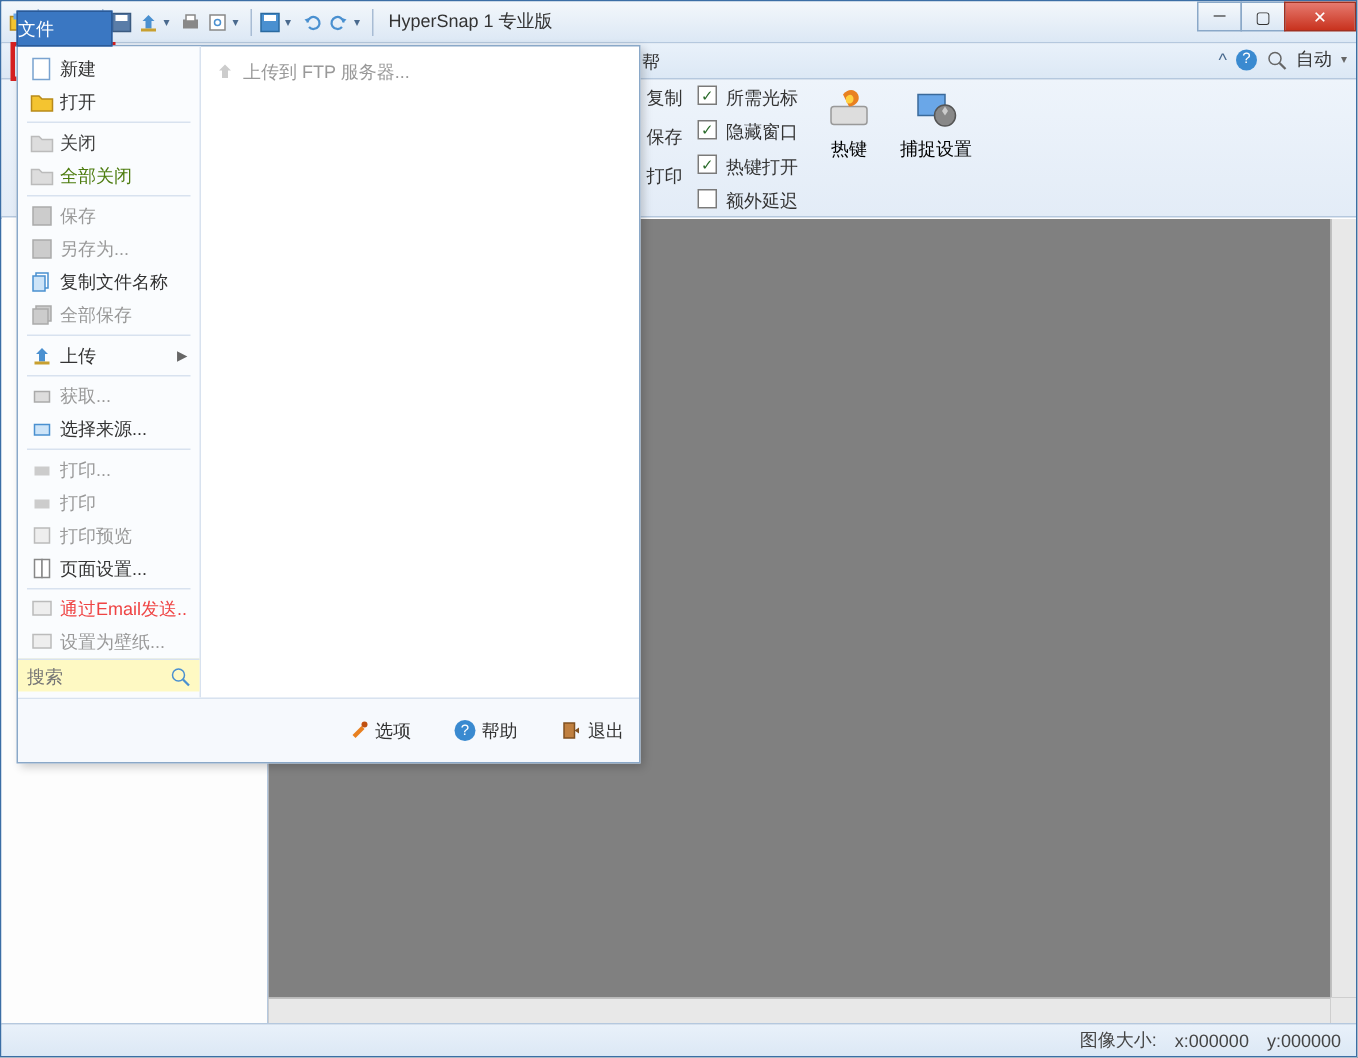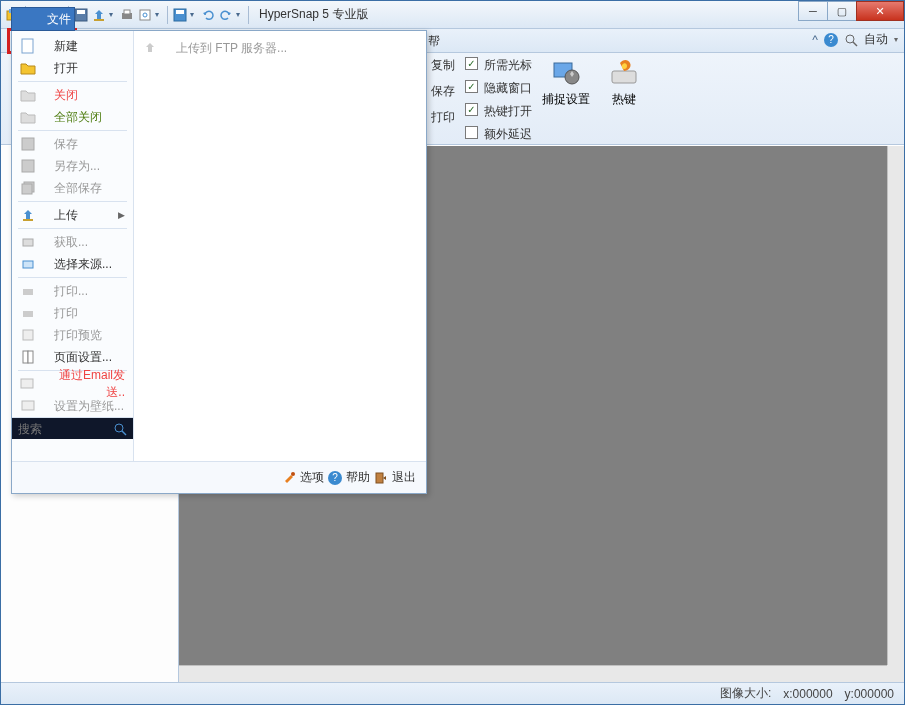--- a/index.html
+++ b/index.html
@@ -24,31 +24,31 @@
 .ribbon-big-icon { width: 32px; height: 32px; }
 .check { width: 13px; height: 13px; border: 1px solid #7a7a7a; background: #fff; display: inline-flex; align-items: center; justify-content: center; font-size: 10px; color: #2a6b2a; }
 .content-area { position: absolute; top: 145px; left: 0; right: 0; bottom: 22px; display: flex; }
 .left-pane { width: 178px; background: #fdfdfd; border-right: 1px solid #b5c8de; position: relative; }
 .canvas-pane { flex: 1; background: #808080; position: relative; }
 .scroll-v { position: absolute; right: 0; top: 0; bottom: 17px; width: 17px; background: #e8e8e8; border-left: 1px solid #c0c0c0; }
 .scroll-h { position: absolute; left: 0; right: 17px; bottom: 0; height: 17px; background: #e8e8e8; border-top: 1px solid #c0c0c0; }
 .scroll-corner { position: absolute; right: 0; bottom: 0; width: 17px; height: 17px; background: #e8e8e8; }
 .statusbar { position: absolute; bottom: 0; left: 0; right: 0; height: 22px; background: linear-gradient(#e9f1fa, #dce8f5); border-top: 1px solid #b5c8de; display: flex; align-items: center; justify-content: flex-end; padding: 0 10px; gap: 12px; color: #444; }
 .file-menu { position: absolute; left: 10px; top: 29px; width: 416px; background: #fff; border: 1px solid #8aa8c8; box-shadow: 2px 2px 6px rgba(0,0,0,0.2); z-index: 100; }
-.file-tab { position: absolute; left: -1px; top: -24px; width: 64px; height: 24px; background: #3a77c2; color: #fff; display: flex; align-items: center; justify-content: center; border: 1px solid #2a5a98; cursor: pointer; padding-left: 32px; }
+.file-tab { position: absolute; left: -1px; top: -24px; width: 64px; height: 24px; background: #3a77c2; color: #fff; display: flex; align-items: center; justify-content: flex-start; border: 1px solid #2a5a98; cursor: pointer; }
 .file-cols { display: flex; }
 .file-left { width: 122px; background: #fafcfe; border-right: 1px solid #d8e2ef; padding: 4px 0; }
 .file-right { flex: 1; padding: 6px 0; min-height: 430px; }
-.fm-item { display: flex; align-items: center; gap: 18px; padding: 3px 8px; color: #333; cursor: pointer; height: 22px; text-align: right; }
+.fm-item { display: flex; align-items: center; gap: 4px; padding: 3px 8px; color: #333; cursor: pointer; height: 22px; text-align: right; }
 .fm-item .arrow { margin-left: auto; font-size: 9px; color: #666; }
 .fm-sep { height: 1px; background: #d8e2ef; margin: 2px 6px; }
 .fm-icon { width: 16px; height: 16px; display: flex; align-items: center; justify-content: center; font-size: 12px; }
-.file-bottom { border-top: 1px solid #d8e2ef; height: 32px; display: flex; align-items: center; justify-content: flex-end; gap: 4px; padding: 0 10px; background: #f6f9fd; }
+.file-bottom { border-top: 1px solid #d8e2ef; height: 43px; display: flex; align-items: center; justify-content: flex-end; gap: 29px; padding: 0 10px; background: #f6f9fd; }
 .file-bottom .btn { display: flex; align-items: center; gap: 4px; cursor: pointer; color: #333; }
-.search-row { border-top: 1px solid #d8e2ef; height: 22px; display: flex; align-items: center; padding: 0 6px; background: #0f172a; justify-content: space-between; }
+.search-row { border-top: 1px solid #d8e2ef; height: 22px; display: flex; align-items: center; padding: 0 6px; background: #fef9c3; justify-content: space-between; }
 .search-row input { border: none; background: transparent; outline: none; width: 80px; color: #888; }
 .anno { position: absolute; border: 3px solid #d62020; pointer-events: none; }
 .anno-num { position: absolute; color: #d62020; font-size: 20px; font-weight: bold; pointer-events: none; }
 svg { display: block; }
 </style>
 </head>
 <body>
 
 <div class="window">
 
@@ -114,21 +114,21 @@
       </span>
       <span class="qat-icon">
         <svg width="14" height="14">
             <path d="M10 7a4 4 0 1 0-1 3" fill="none" stroke="#4a90d0" stroke-width="1.5"></path>
             <path d="M10 7l2-2-3-1z" fill="#4a90d0"></path>
           </svg>
       </span>
       <span class="qat-drop">▾</span>
       <span class="qat-sep"></span>
     </div>
-    <span class="title-text">HyperSnap 5 专业版</span>
+    <span class="title-text">HyperSnap 1 专业版</span>
     <div class="win-ctrls">
       <div class="wc-btn">─</div>
       <div class="wc-btn">▢</div>
       <div class="wc-btn wc-close">✕</div>
     </div>
   </div>
 
   <div class="ribbon-tabs-row">
     <span style="position:absolute; left:427px; top:4px; color:#333">帮</span>
     <div class="ribbon-right">
@@ -172,36 +172,36 @@
           <span>热键打开</span>
         </div>
       <div class="ribbon-item">
           <span class="check"></span>
           <span>额外延迟</span>
         </div>
     </div>
     <div class="ribbon-big">
       <span class="ribbon-big-icon">
         <svg width="32" height="32">
+            <rect x="4" y="14" width="24" height="12" rx="2" fill="#ddd" stroke="#999"></rect>
+            <path d="M12 6c3-4 8-4 10 0 2 4-2 8-6 8" fill="#e88020"></path>
+            <path d="M14 8c2-3 5-2 5 1s-3 4-5 2" fill="#ffd040"></path>
+          </svg>
+      </span>
+      <span>热键</span>
+    </div>
+    <div class="ribbon-big">
+      <span class="ribbon-big-icon">
+        <svg width="32" height="32">
             <rect x="4" y="6" width="18" height="14" fill="#6aa7e8" stroke="#3a6a9a"></rect>
             <circle cx="22" cy="20" r="7" fill="#888" stroke="#555"></circle>
             <path d="M22 14l2 3-2 3-2-3z" fill="#ccc"></path>
           </svg>
       </span>
       <span>捕捉设置</span>
-    </div>
-    <div class="ribbon-big">
-      <span class="ribbon-big-icon">
-        <svg width="32" height="32">
-            <rect x="4" y="14" width="24" height="12" rx="2" fill="#ddd" stroke="#999"></rect>
-            <path d="M12 6c3-4 8-4 10 0 2 4-2 8-6 8" fill="#e88020"></path>
-            <path d="M14 8c2-3 5-2 5 1s-3 4-5 2" fill="#ffd040"></path>
-          </svg>
-      </span>
-      <span>热键</span>
     </div>
   </div>
 
   <div class="content-area">
     <div class="left-pane"></div>
     <div class="canvas-pane">
       <div class="scroll-v"></div>
       <div class="scroll-h"></div>
       <div class="scroll-corner"></div>
     </div>
@@ -229,21 +229,21 @@
           </div>
         <div class="fm-item">
             <span class="fm-icon">
               <svg width="16" height="14">
                 <path d="M1 3h5l2 2h7v8H1z" fill="#f4c430" stroke="#b88a1a"></path>
               </svg>
             </span>
             <span>打开</span>
           </div>
         <div class="fm-sep"></div>
-        <div class="fm-item" style="color:#ef4444">
+        <div class="fm-item" style="color:#404040">
             <span class="fm-icon">
               <svg width="16" height="14">
                 <path d="M1 3h5l2 2h7v8H1z" fill="#ddd" stroke="#bbb"></path>
               </svg>
             </span>
             <span>关闭</span>
           </div>
         <div class="fm-item" style="color:#4d7c0f">
             <span class="fm-icon">
               <svg width="16" height="14">
@@ -261,20 +261,29 @@
             </span>
             <span>保存</span>
           </div>
         <div class="fm-item" style="color:#999">
             <span class="fm-icon">
               <svg width="14" height="14">
                 <rect x="1" y="1" width="12" height="12" fill="#ccc" stroke="#aaa"></rect>
               </svg>
             </span>
             <span>另存为...</span>
+          </div>
+        <div class="fm-item">
+            <span class="fm-icon">
+              <svg width="14" height="14">
+                <rect x="3" y="1" width="8" height="10" fill="#fff" stroke="#4a90d0"></rect>
+                <rect x="1" y="3" width="8" height="10" fill="#cde4f8" stroke="#4a90d0"></rect>
+              </svg>
+            </span>
+            <span>复制文件名称</span>
           </div>
         <div class="fm-item" style="color:#999">
             <span class="fm-icon">
               <svg width="14" height="14">
                 <rect x="3" y="1" width="10" height="10" fill="#ccc" stroke="#aaa"></rect>
                 <rect x="1" y="3" width="10" height="10" fill="#ccc" stroke="#aaa"></rect>
               </svg>
             </span>
             <span>全部保存</span>
           </div>

